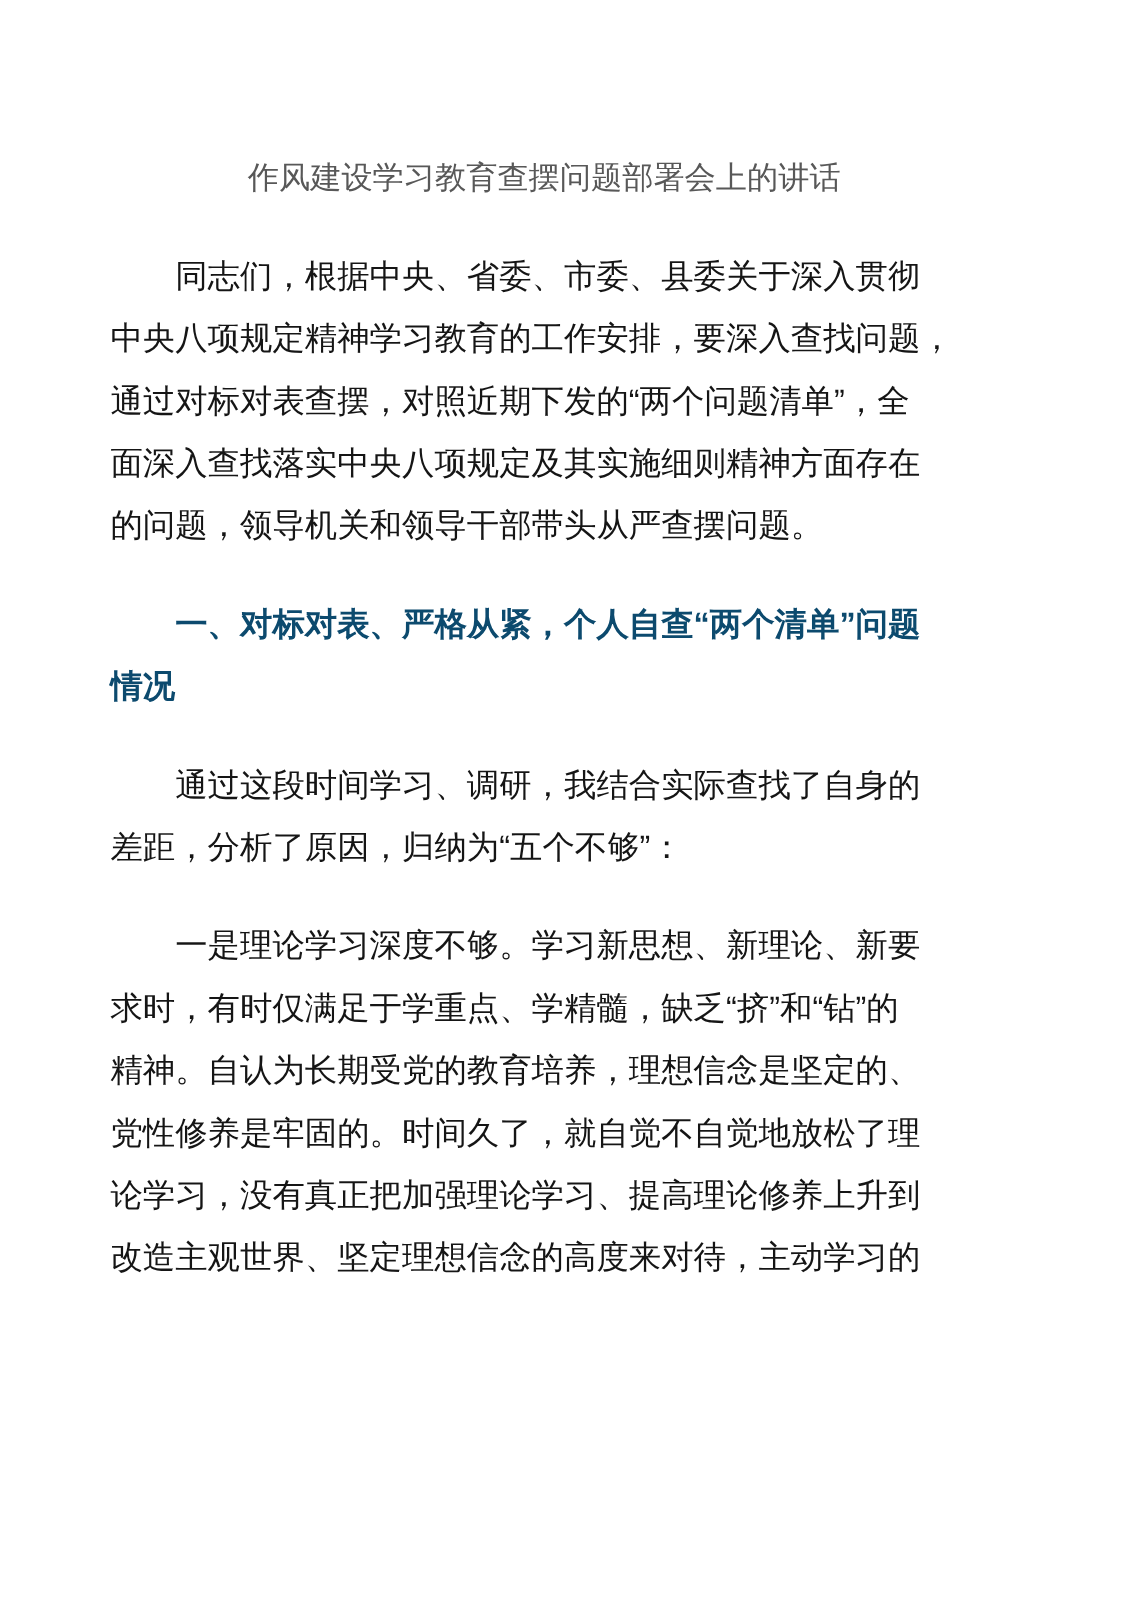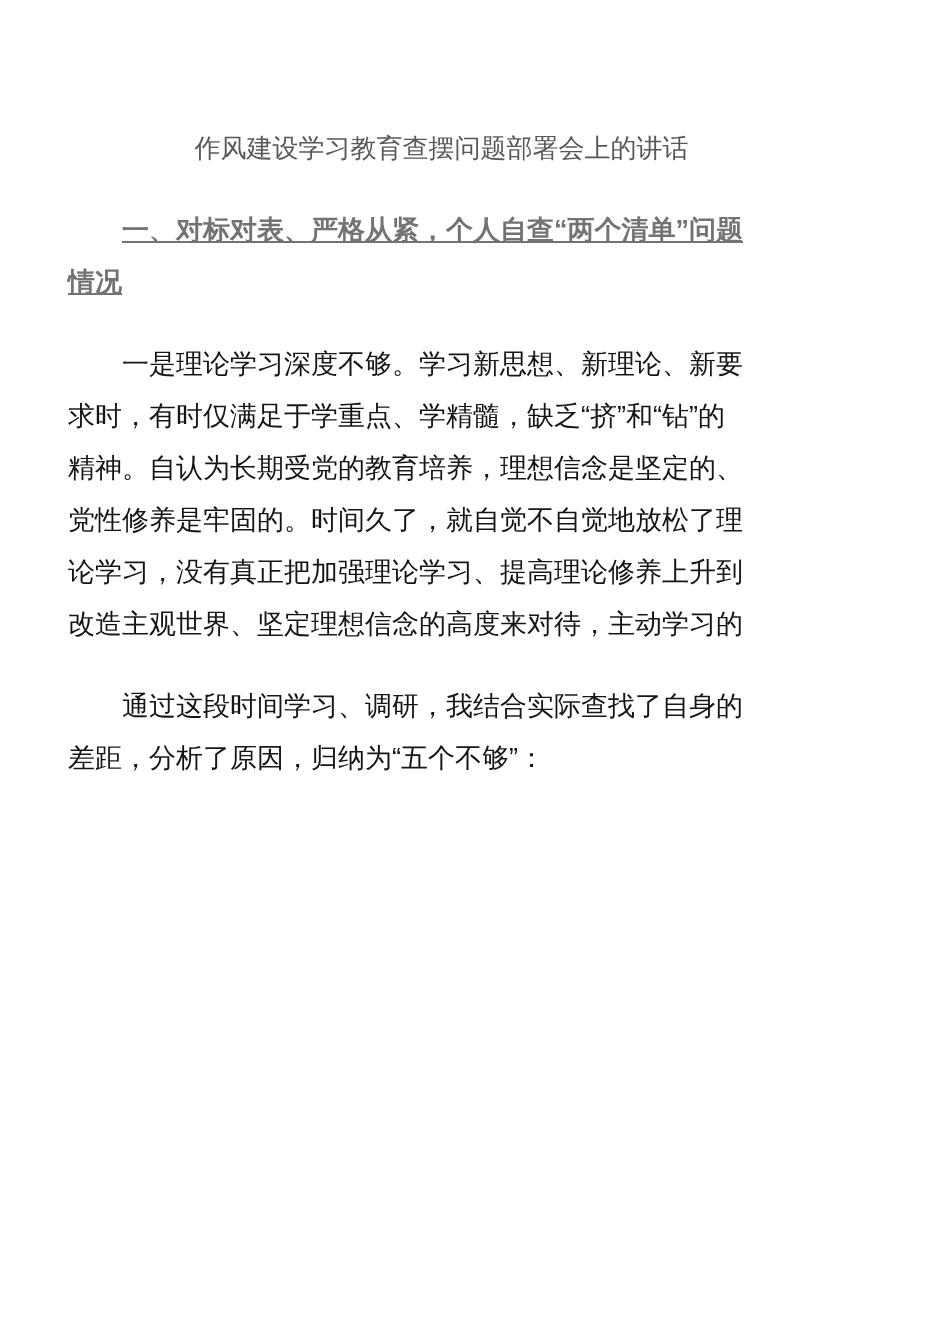--- a/index.html
+++ b/index.html
@@ -9,21 +9,21 @@
   }
   .page {
     position: relative;
     width: 950px;
     height: 1344px;
     margin: 0 auto;
     background: #ffffff;
     overflow: hidden;
     font-family: "Liberation Sans", "DejaVu Sans", sans-serif;
     box-sizing: border-box;
-    padding: 122px 130px 0 68px;
+    padding: 122px 130px 0 92px;
   }
   .doc-title {
     font-size: 26px;
     font-weight: 400;
     color: #585858;
     text-align: center;
     line-height: 52px;
     margin: 0 0 30px 0;
     
     margin-left: -5px;
@@ -33,37 +33,41 @@
     color: #151515;
     line-height: 52px;
     margin: 0 0 30px 0;
     text-indent: 54px;
     white-space: pre-line;
     text-align: left;
     letter-spacing: 0px;
   }
   .para.heading {
     font-weight: 700;
-    color: #737373;
-    text-decoration: underline;
+    color: #0c4a6e;
   }
 </style>
 </head>
 <body>
 
 <div class="page">
   <h1 class="doc-title">作风建设学习教育查摆问题部署会上的讲话</h1>
 
+  <p class="para">同志们，根据中央、省委、市委、县委关于深入贯彻
+中央八项规定精神学习教育的工作安排，要深入查找问题，
+通过对标对表查摆，对照近期下发的“两个问题清单”，全
+面深入查找落实中央八项规定及其实施细则精神方面存在
+的问题，领导机关和领导干部带头从严查摆问题。</p>
 
 
   <p class="para heading">一、对标对表、严格从紧，个人自查“两个清单”问题
 情况</p>
+
+  <p class="para">通过这段时间学习、调研，我结合实际查找了自身的
+差距，分析了原因，归纳为“五个不够”：</p>
 
   <p class="para">一是理论学习深度不够。学习新思想、新理论、新要
 求时，有时仅满足于学重点、学精髓，缺乏“挤”和“钻”的
 精神。自认为长期受党的教育培养，理想信念是坚定的、
 党性修养是牢固的。时间久了，就自觉不自觉地放松了理
 论学习，没有真正把加强理论学习、提高理论修养上升到
 改造主观世界、坚定理想信念的高度来对待，主动学习的</p>
-
-  <p class="para">通过这段时间学习、调研，我结合实际查找了自身的
-差距，分析了原因，归纳为“五个不够”：</p>
 </div>
 
 </body></html>

